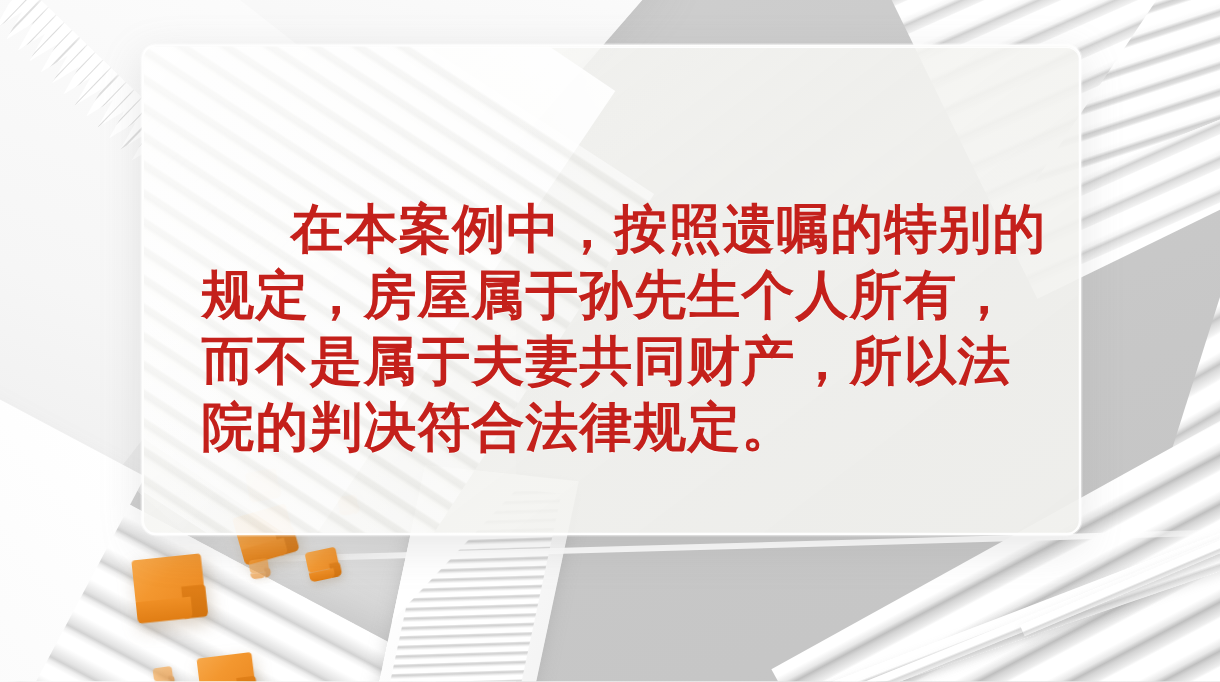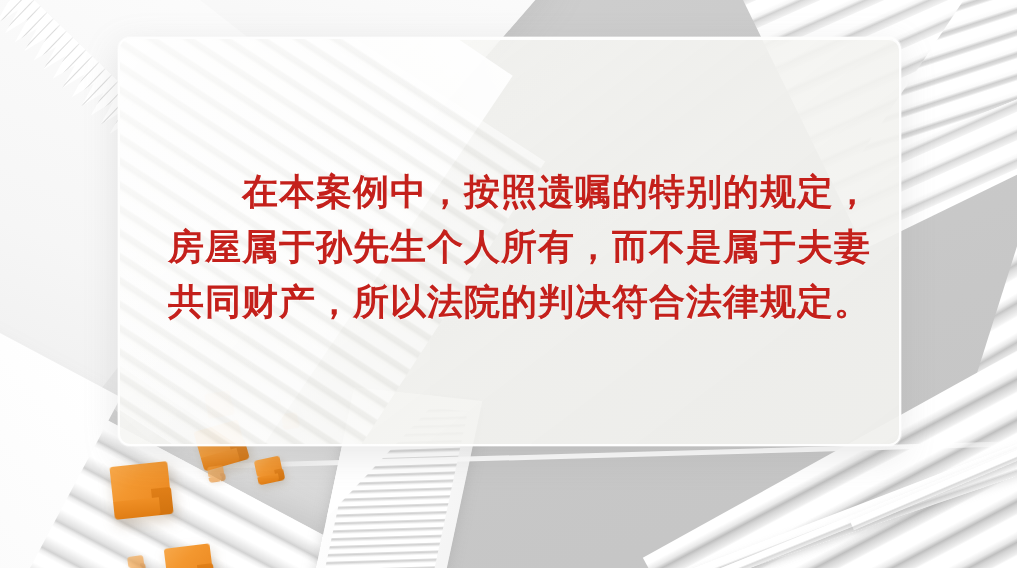--- a/index.html
+++ b/index.html
@@ -231,21 +231,21 @@
     pointer-events:none;
   }
 
   
   #caption{
     position:absolute;
     left:168px; top:164px;
     width:712px;
     color:#c4201b;
     font-family:"DejaVu Sans", sans-serif;
-    font-size:36px;
+    font-size:44px;
     font-weight:bold;
     line-height:55px;
     letter-spacing:1px;
     text-indent:74px;
     text-align:left;
     white-space:normal;
     text-shadow:0 1px 0 rgba(255,255,255,.55);
   }
 </style>
 </head>

